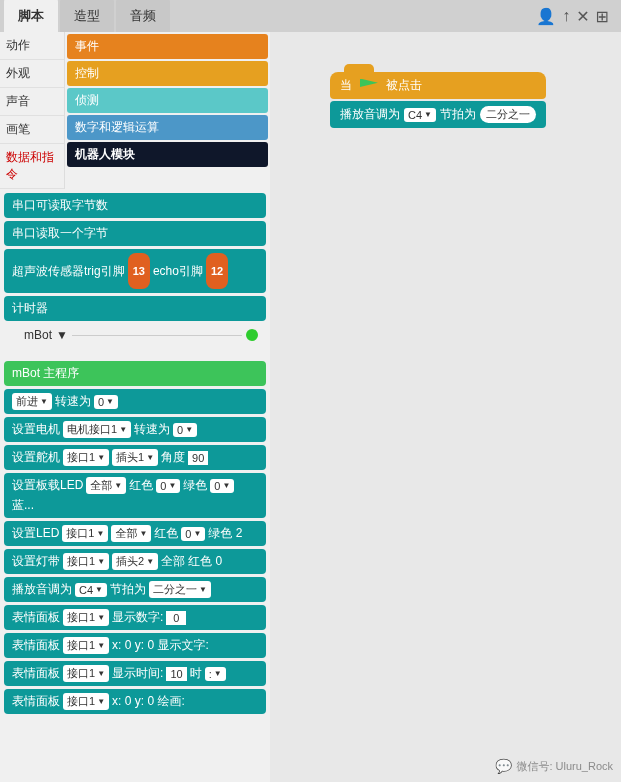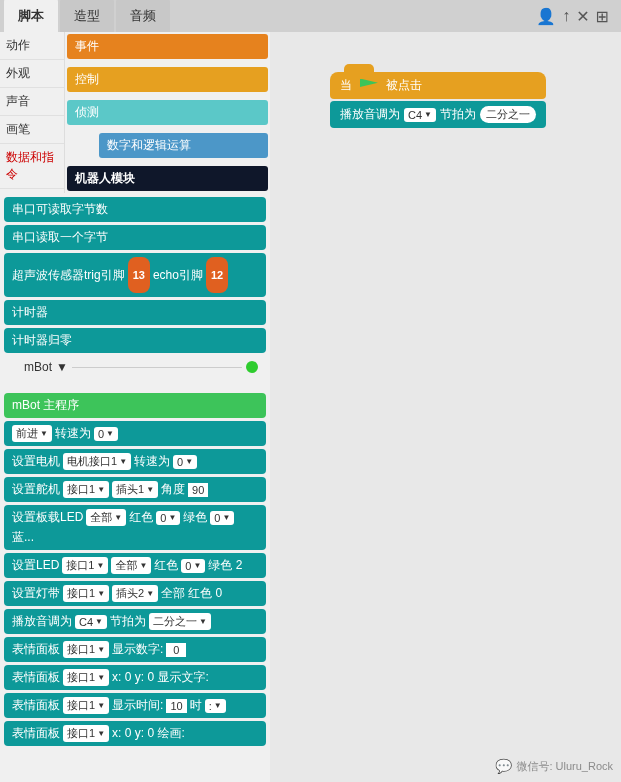--- a/index.html
+++ b/index.html
@@ -85,33 +85,33 @@
       cursor: pointer;
       border-bottom: 1px solid #e0e0e0;
     }
     .left-cat.numbers { color: #c00; }
 
     .right-cats {
       flex: 1;
       display: flex;
       flex-direction: column;
       padding: 2px;
-      gap: 8px;
+      gap: 2px;
     }
     .right-cat {
       padding: 4px 8px;
       border-radius: 3px;
       font-size: 12px;
       color: white;
       cursor: pointer;
     }
     .right-cat.orange { background: #e6821e; }
     .right-cat.gold { background: #e6a020; }
     .right-cat.cyan { background: #5bc8c8; }
-    .right-cat.blue { background: #4c97c8; margin-left: 32px; }
+    .right-cat.blue { background: #4c97c8; }
     .right-cat.teal-dark { background: #0f172a; font-weight: bold; }
 
     
     .blocks-area {
       padding: 4px;
       display: flex;
       flex-direction: column;
       gap: 3px;
     }
 
@@ -329,23 +329,20 @@
           <span>超声波传感器trig引脚</span>
           <span class="block-badge">13</span>
           <span>echo引脚</span>
           <span class="block-badge">12</span>
         </div>
 
         <div class="block teal">
           <span>计时器</span>
         </div>
 
-        <div class="block teal">
-          <span>计时器归零</span>
-        </div>
 
         <div class="mbot-divider">
           <span>mBot</span>
           <span>▼</span>
           <div class="mbot-line"></div>
           <div class="mbot-dot"></div>
         </div>
 
         <div class="block green-block">
           <span>mBot 主程序</span>

